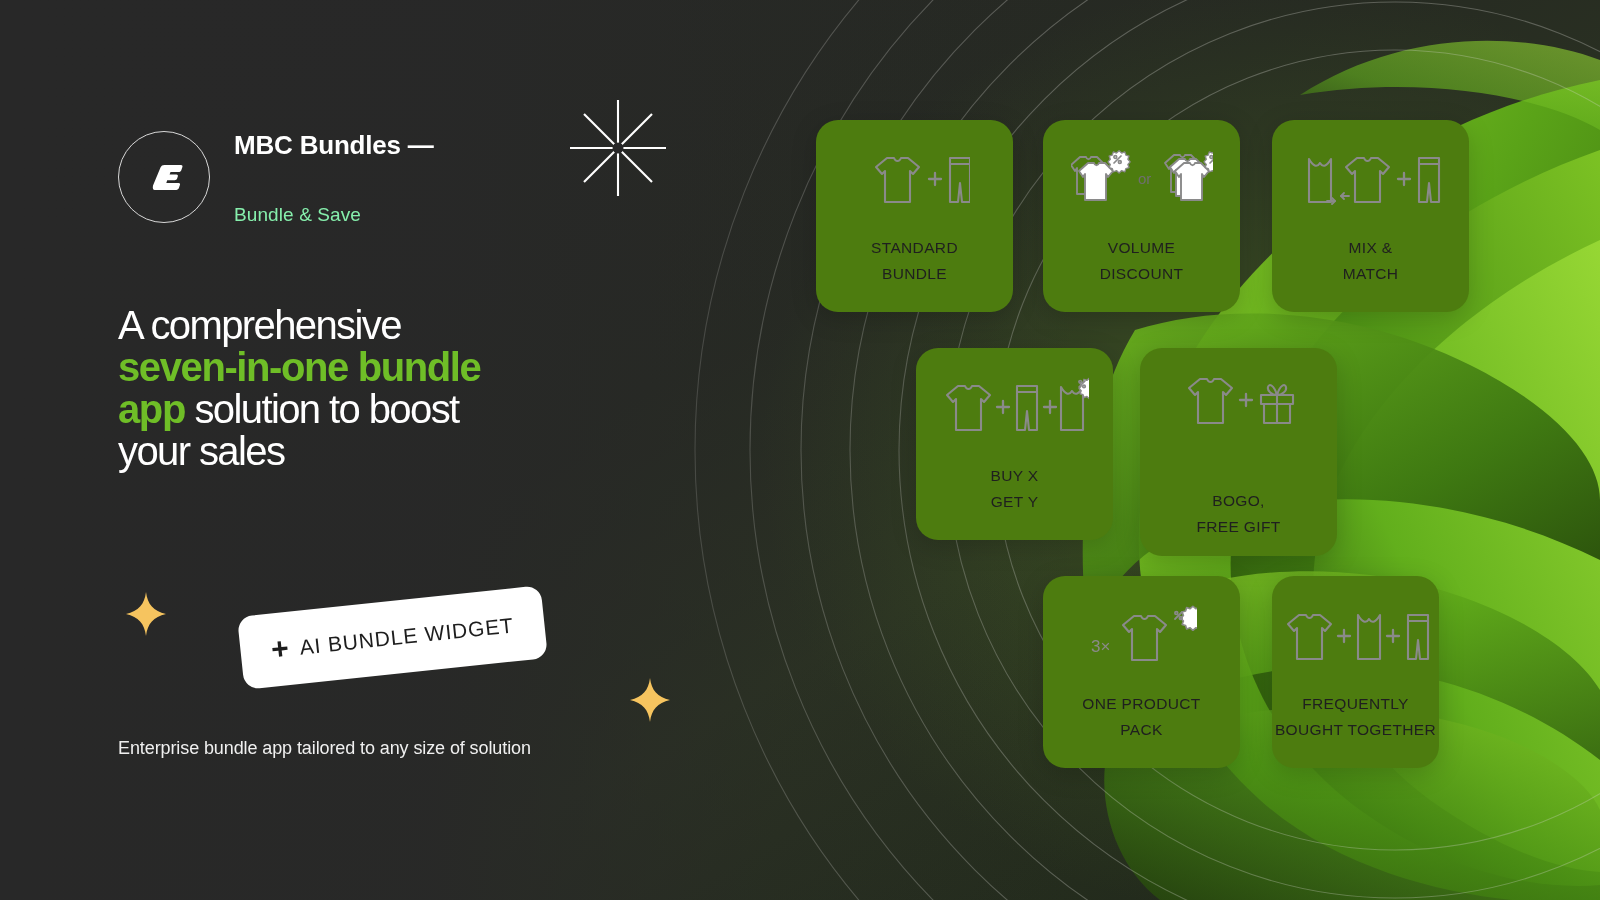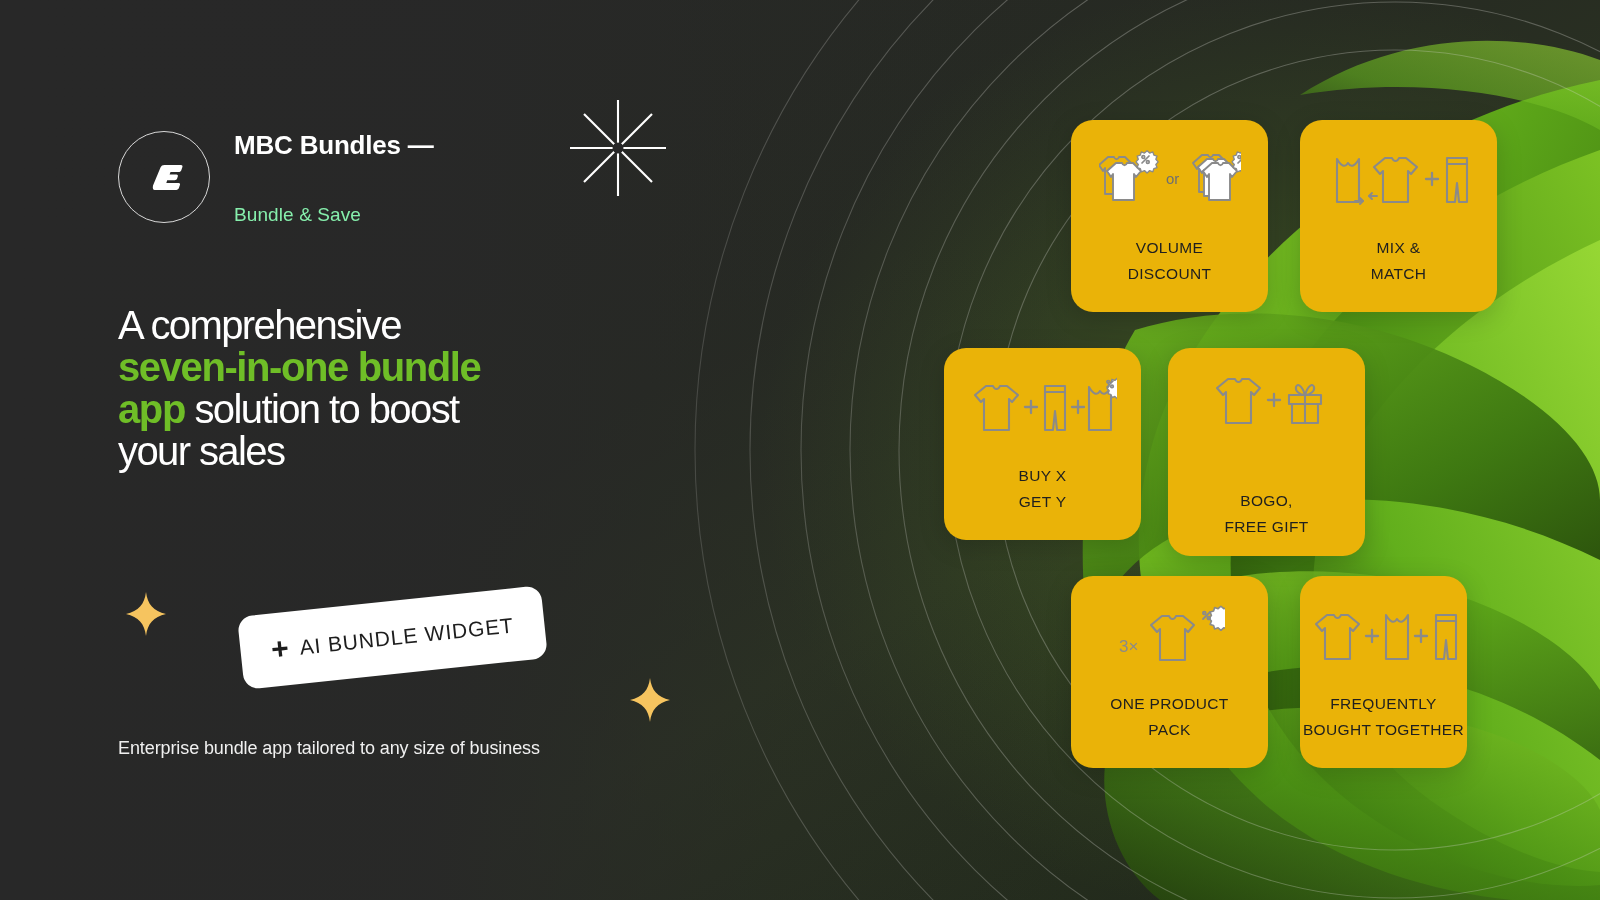--- a/index.html
+++ b/index.html
@@ -70,26 +70,25 @@
 
   #tagline {
     position:absolute; left:118px; top:738px;
     font-size:18px; color:#f0f0f0; letter-spacing:-0.1px;
   }
 
   
   #cards-layer { position:absolute; inset:0; }
   .bundle-card {
     position:absolute;
-    background:#eab308;
+    background:#4d7c0f;
     border-radius:22px;
     display:flex; flex-direction:column;
     align-items:center; justify-content:center;
     box-shadow:0 6px 26px rgba(0,0,0,0.17);
-    margin-left:28px;
   }
   .card-icon {
     display:flex; align-items:center; justify-content:center;
     margin-bottom:20px; height:70px;
   }
   .card-label {
     font-size:15.5px; color:#1f1f1f; text-align:center;
     line-height:1.65; letter-spacing:0.35px; white-space:pre-line;
   }
 </style>
@@ -226,25 +225,40 @@
       <path d="M20 0 C21.6 12.6 27.4 19 40 22 C27.4 25 21.6 31.4 20 44 C18.4 31.4 12.6 25 0 22
                C12.6 19 18.4 12.6 20 0 Z" fill="#F6C45F"></path>
     </svg>
   </div>
 
   <div id="ai-badge">
     <span id="ai-badge-plus">+</span>
     <span id="ai-badge-label">AI BUNDLE WIDGET</span>
   </div>
 
-  <div id="tagline">Enterprise bundle app tailored to any size of business</div>
+  <div id="tagline">Enterprise bundle app tailored to any size of solution</div>
 </div>
 
 <div id="cards-layer">
 
+  <div class="bundle-card" style="left:816px; top:120px; width:197px; height:192px;">
+    <div class="card-icon">
+      <svg width="110" height="62" viewBox="0 0 110 62" fill="none" stroke="#8A8A8A" stroke-width="2.1" stroke-linejoin="round" stroke-linecap="round" aria-hidden="true">
+        <path d="M16 18 L27 9 L34 9 C35.5 13 39.5 13 41 9 L48 9 L59 18 L53 25 L50 22 L50 53 L25 53 L25 22 L22 25 Z"></path>
+        <g stroke-width="2.3">
+            <line x1="69" y1="30" x2="81" y2="30"></line>
+            <line x1="75" y1="24" x2="75" y2="36"></line>
+          </g>
+        <path d="M90 9 L110 9 L110 53 L102 53 L100 34 L98 53 L90 53 Z"></path>
+        <line x1="90" y1="15" x2="110" y2="15"></line>
+      </svg>
+    </div>
+    <div class="card-label">STANDARD
+BUNDLE</div>
+  </div>
 
   <div class="bundle-card" style="left:1043px; top:120px; width:197px; height:192px;">
     <div class="card-icon">
       <svg width="142" height="62" viewBox="0 0 142 62" fill="none" stroke="#8A8A8A" stroke-width="1.9" stroke-linejoin="round" stroke-linecap="round" aria-hidden="true">
 
         <path d="M4 21 L13 13 L19 13 C20 16 23 16 24 13 L30 13 L38 21 L33 27 L31 24 L31 50 L10 50 L10 24 L8 27 Z" transform="translate(-4,-5)"></path>
         <path d="M4 21 L13 13 L19 13 C20 16 23 16 24 13 L30 13 L38 21 L33 27 L31 24 L31 50 L10 50 L10 24 L8 27 Z" transform="translate(4,1)" fill="#ffffff"></path>
         <path d="M46 6 L49.6 9.2 L54 7.6 L55.4 12 L59.8 13.4 L58.2 17.8 L61.4 21.4 L58.2 25 L59.8 29.4
                  L55.4 30.8 L54 35.2 L49.6 33.6 L46 36.8 L42.4 33.6 L38 35.2 L36.6 30.8 L32.2 29.4
                  L33.8 25 L30.6 21.4 L33.8 17.8 L32.2 13.4 L36.6 12 L38 7.6 L42.4 9.2 Z" transform="translate(2,-4) scale(0.72) translate(18,2)" fill="#ffffff"></path>

